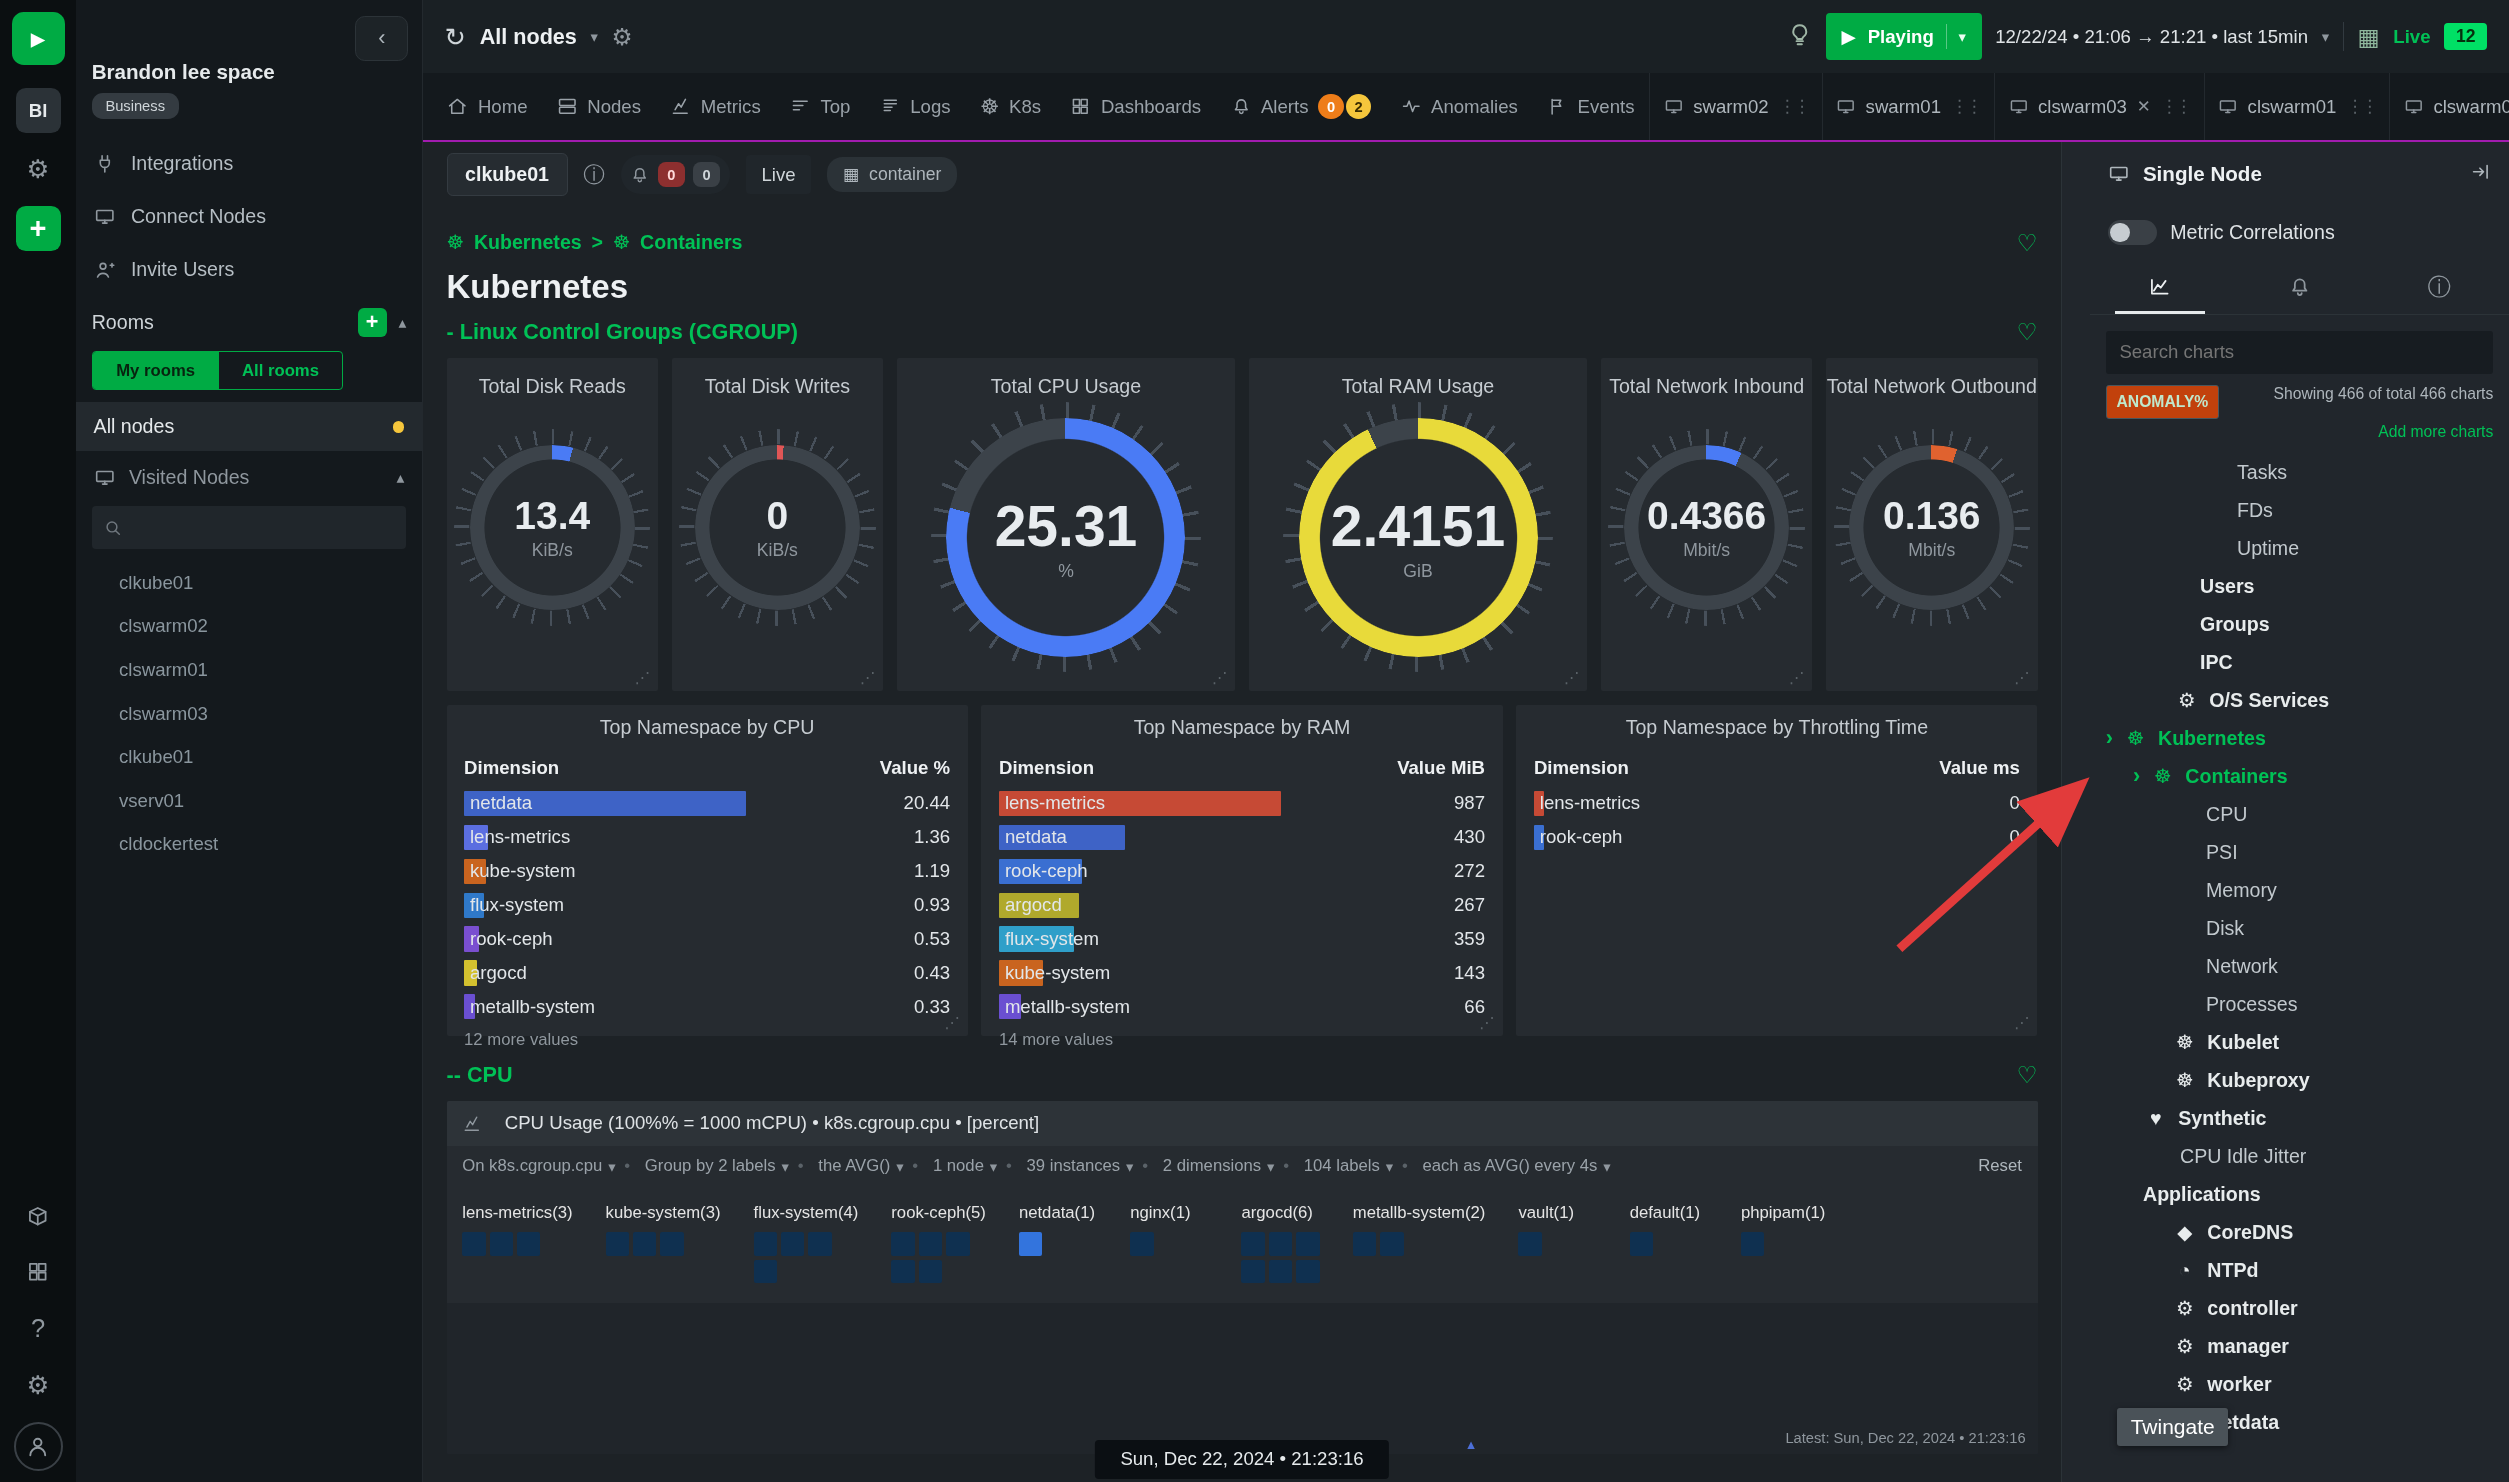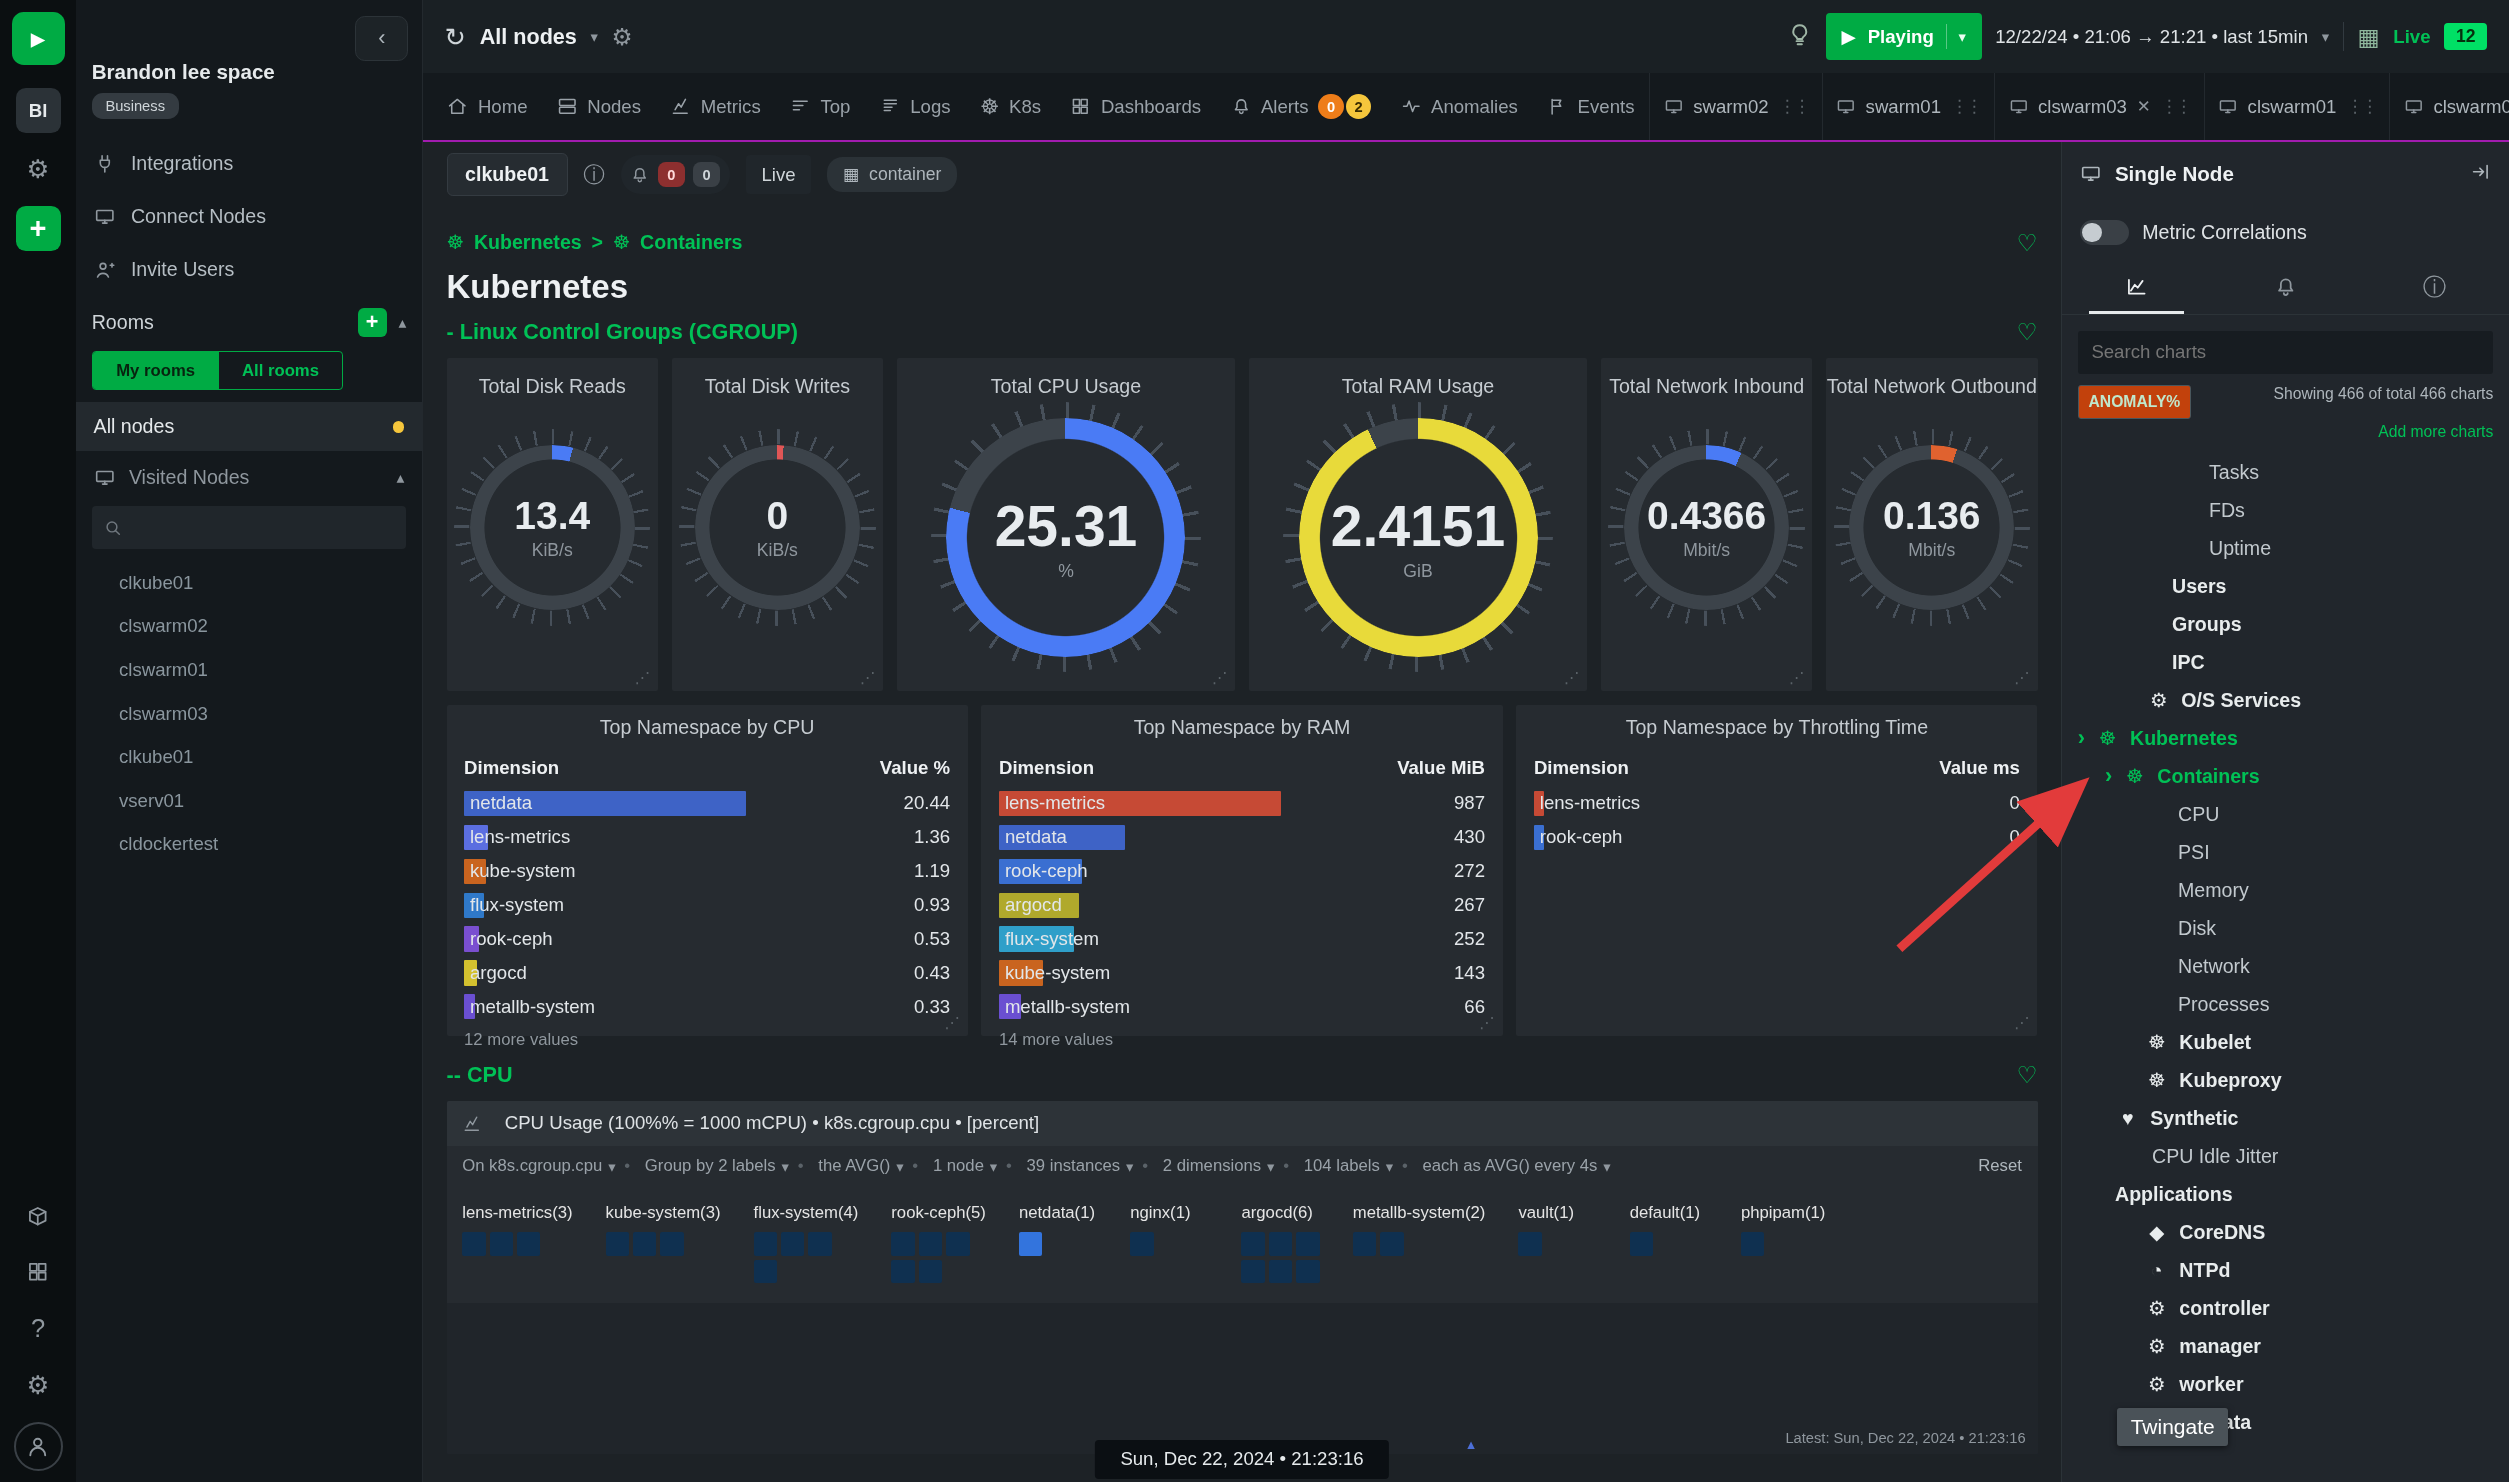--- a/index.html
+++ b/index.html
@@ -136,21 +136,21 @@
   .group-label{color:#e5e5e5;font-size:16.7px;margin-bottom:9.8px;white-space:nowrap;}
   .cells{display:grid;grid-template-columns:repeat(3,23.5px);gap:3.9px;justify-content:start;}
   .cell{width:23.5px;height:23.5px;border-radius:2px;background:#0f3050;}
   .group.bright .cell{background:#3374dd;}
   .chart-canvas{flex:1;background:#20252a;position:relative;}
   .latest{position:absolute;right:11.8px;bottom:7.8px;color:#8f979e;font-size:14.7px;}
   .marker{position:absolute;bottom:2px;color:#4c6fd8;font-size:12.7px;}
   .time-pill{position:absolute;bottom:3.9px;left:50%;transform:translateX(-50%);background:#0b0f13;color:#e6eaec;padding:8.8px 25.5px;border-radius:3.9px;font-size:18.6px;z-index:5;}
 
   
-  .rightbar{width:448px;background:#21262c;border-left:1px solid #2c3338;flex-shrink:0;display:flex;flex-direction:column;position:relative;}
+  .rightbar{width:448px;background:#21262c;border-left:1px solid #2c3338;flex-shrink:0;display:flex;flex-direction:column;position:relative;padding-left:28px;}
   .rb-head{height:63px;display:flex;align-items:center;gap:13.7px;padding:0 17.6px;}
   .rb-head .ic{width:21.6px;height:21.6px;color:#aeb6bc;}
   .rb-title{font-size:20.6px;font-weight:700;color:#eef1f3;}
   .rb-expand{margin-left:auto;color:#8f979e;}
   .rb-corr{height:55px;display:flex;align-items:center;gap:13.7px;padding:0 17.6px;}
   .toggle{width:49px;height:25.5px;border-radius:12.7px;background:#3a4046;position:relative;flex-shrink:0;}
   .knob{position:absolute;left:2.9px;top:2.9px;width:19.6px;height:19.6px;border-radius:50%;background:#c6ccd1;}
   .corr-label{font-size:19.6px;color:#dfe3e6;}
   .rb-tabs{height:55px;display:flex;border-bottom:1px solid #2c3338;}
   .rb-tab{flex:1;display:flex;align-items:center;justify-content:center;color:#8f979e;position:relative;}
@@ -602,21 +602,21 @@
                 <span class="tval">272</span>
               </div>
               <div class="trow">
                 <span class="bar" style="width: 16.5%; background: rgb(176, 169, 44);"></span>
                 <span class="tname">argocd</span>
                 <span class="tval">267</span>
               </div>
               <div class="trow">
                 <span class="bar" style="width: 15.5%; background: rgb(47, 159, 201);"></span>
                 <span class="tname">flux-system</span>
-                <span class="tval">252</span>
+                <span class="tval">359</span>
               </div>
               <div class="trow">
                 <span class="bar" style="width: 9%; background: rgb(201, 100, 31);"></span>
                 <span class="tname">kube-system</span>
                 <span class="tval">143</span>
               </div>
               <div class="trow">
                 <span class="bar" style="width: 4.5%; background: rgb(106, 79, 209);"></span>
                 <span class="tname">metallb-system</span>
                 <span class="tval">66</span>

